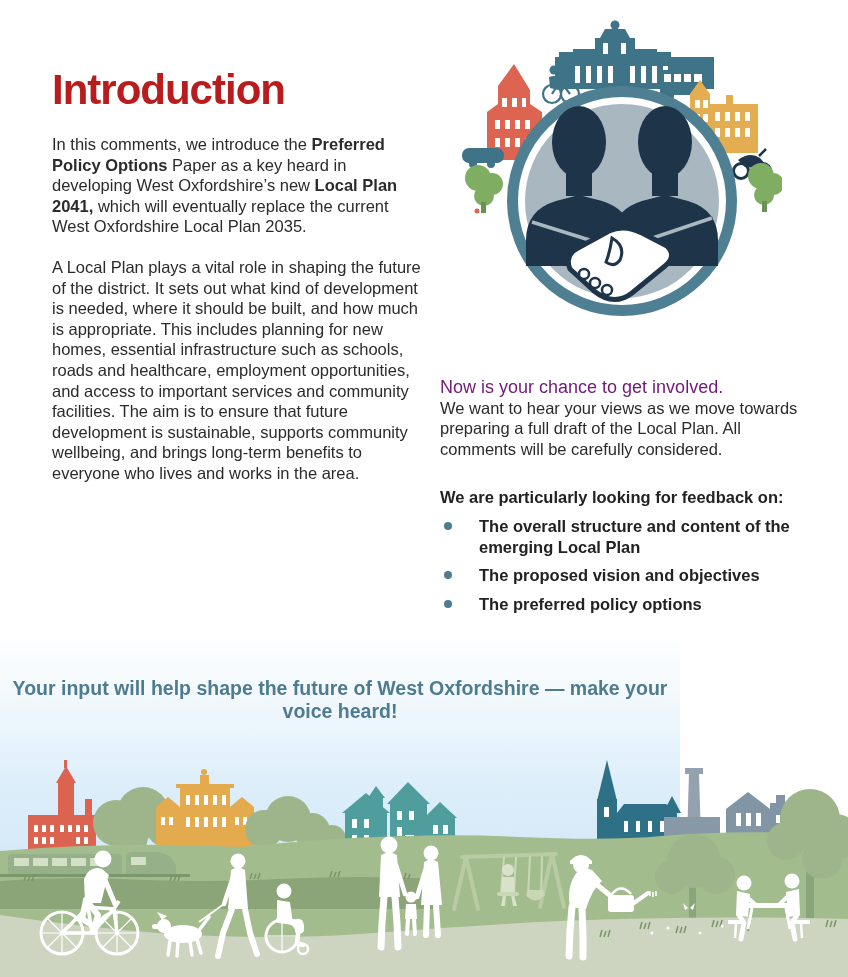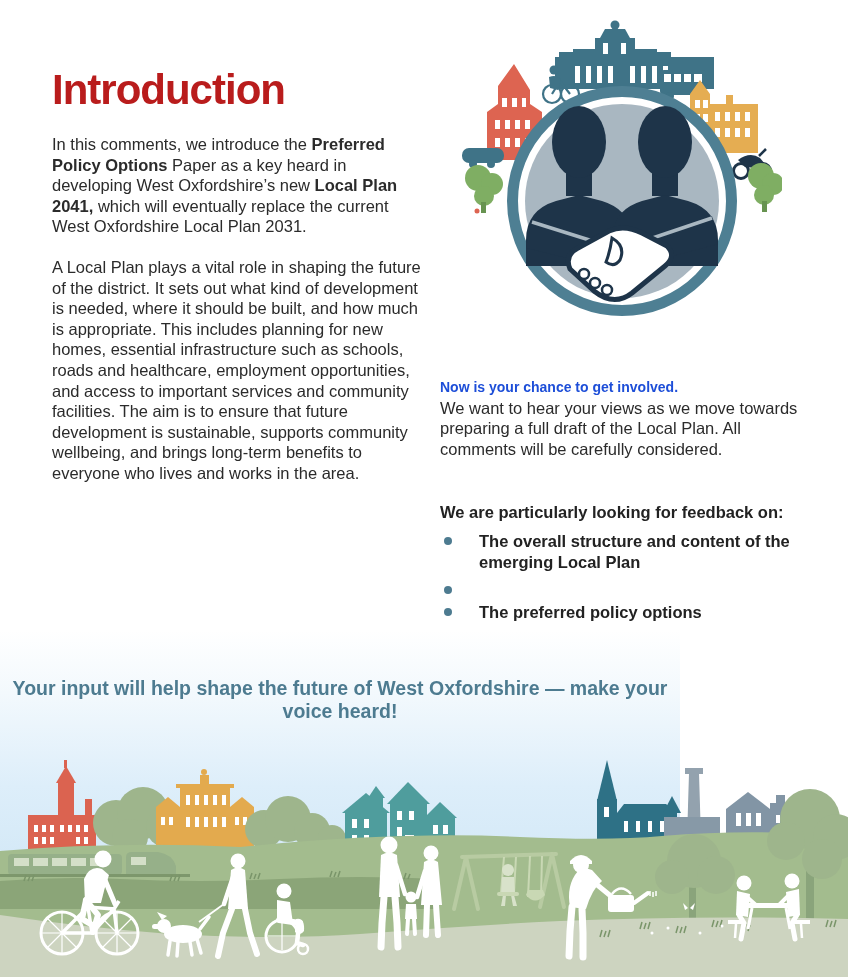--- a/index.html
+++ b/index.html
@@ -10,45 +10,45 @@
 
   
   .left-col { position:absolute; left:52px; top:66px; width:374px; }
   .title { font-size:42px; font-weight:700; color:#b91c1c; letter-spacing:-1px; margin-bottom:20px; }
   .body-p { font-size:16.5px; line-height:20.6px; margin-bottom:20px; color:#2b2b2b; }
   .body-p strong { font-weight:700; }
 
   
   .badge { position:absolute; left:462px; top:8px; width:320px; height:330px; }
   .involve { position:absolute; left:440px; top:377px; width:374px; }
-  .involve-h { font-size:14px; line-height:20.6px; font-weight:700; color:#1d4ed8; }
+  .involve-h { font-size:18px; line-height:20.6px; font-weight:400; color:#701a75; }
   .involve-b { font-size:16.5px; line-height:20.6px; color:#2b2b2b; }
   .feedback { position:absolute; left:440px; top:487px; width:376px; }
-  .feedback-h { font-size:16.5px; line-height:21px; font-weight:700; color:#222; margin-bottom:8px;margin-top:15px; }
+  .feedback-h { font-size:16.5px; line-height:21px; font-weight:700; color:#222; margin-bottom:8px; }
   .feedback-list { list-style:none; }
   .feedback-list li { display:flex; gap:27px; font-size:16.5px; line-height:20.6px;
                       font-weight:700; color:#222; margin-bottom:8px; }
   .dot { width:8px; height:8px; border-radius:50%; background:#4d7b90; flex:0 0 auto;
          margin-top:6px; margin-left:4px; }
 
   
   .bottom { position:absolute; left:0; top:630px; width:680px; height:347px;
             background:linear-gradient(180deg,#ffffff 0%,#f3f9fd 18%,#ddeefa 45%,#cfe6f5 78%,#d2e8f6 100%); }
   .banner { position:absolute; top:47px; left:0; width:100%; text-align:center;
             font-size:19.5px; font-weight:700; color:#4d7b90; }
   .scene { position:absolute; left:0; bottom:0; width:848px; height:220px; display:block; }
 </style>
 </head>
 <body>
 
 <div class="page">
 
   <div class="left-col">
     <h1 class="title">Introduction</h1>
-    <p class="body-p"><span>In this comments, we introduce the </span><strong>Preferred Policy Options</strong><span> Paper as a key heard in developing West Oxfordshire’s new </span><strong>Local Plan 2041,</strong><span> which will eventually replace the current West Oxfordshire Local Plan 2031.</span></p>
+    <p class="body-p"><span>In this comments, we introduce the </span><strong>Preferred Policy Options</strong><span> Paper as a key heard in developing West Oxfordshire’s new </span><strong>Local Plan 2041,</strong><span> which will eventually replace the current West Oxfordshire Local Plan 2035.</span></p>
     <p class="body-p">A Local Plan plays a vital role in shaping the future of the district. It sets out what kind of development is needed, where it should be built, and how much is appropriate. This includes planning for new homes, essential infrastructure such as schools, roads and healthcare, employment opportunities, and access to important services and community facilities. The aim is to ensure that future development is sustainable, supports community wellbeing, and brings long-term benefits to everyone who lives and works in the area.</p>
   </div>
 
   <svg class="badge" viewBox="0 0 320 330">
     <g>
 
       <g>
         <path d="M25,152 L25,104 L36,96 L36,78 L52,56 L68,82 L68,96 L80,104 L80,152 Z" fill="#dd6451"></path>
         <g fill="#fff">
           <rect x="40" y="90" width="5" height="9"></rect>
@@ -193,20 +193,21 @@
 
   <div class="feedback">
     <p class="feedback-h">We are particularly looking for feedback on:</p>
     <ul class="feedback-list">
       <li>
           <span class="dot"></span>
           <span>The overall structure and content of the emerging Local Plan</span>
         </li>
       <li>
           <span class="dot"></span>
+          <span>The proposed vision and objectives</span>
         </li>
       <li>
           <span class="dot"></span>
           <span>The preferred policy options</span>
         </li>
     </ul>
   </div>
 
   <div class="bottom">
     <div class="banner">Your input will help shape the future of West Oxfordshire — make your voice heard!</div>

